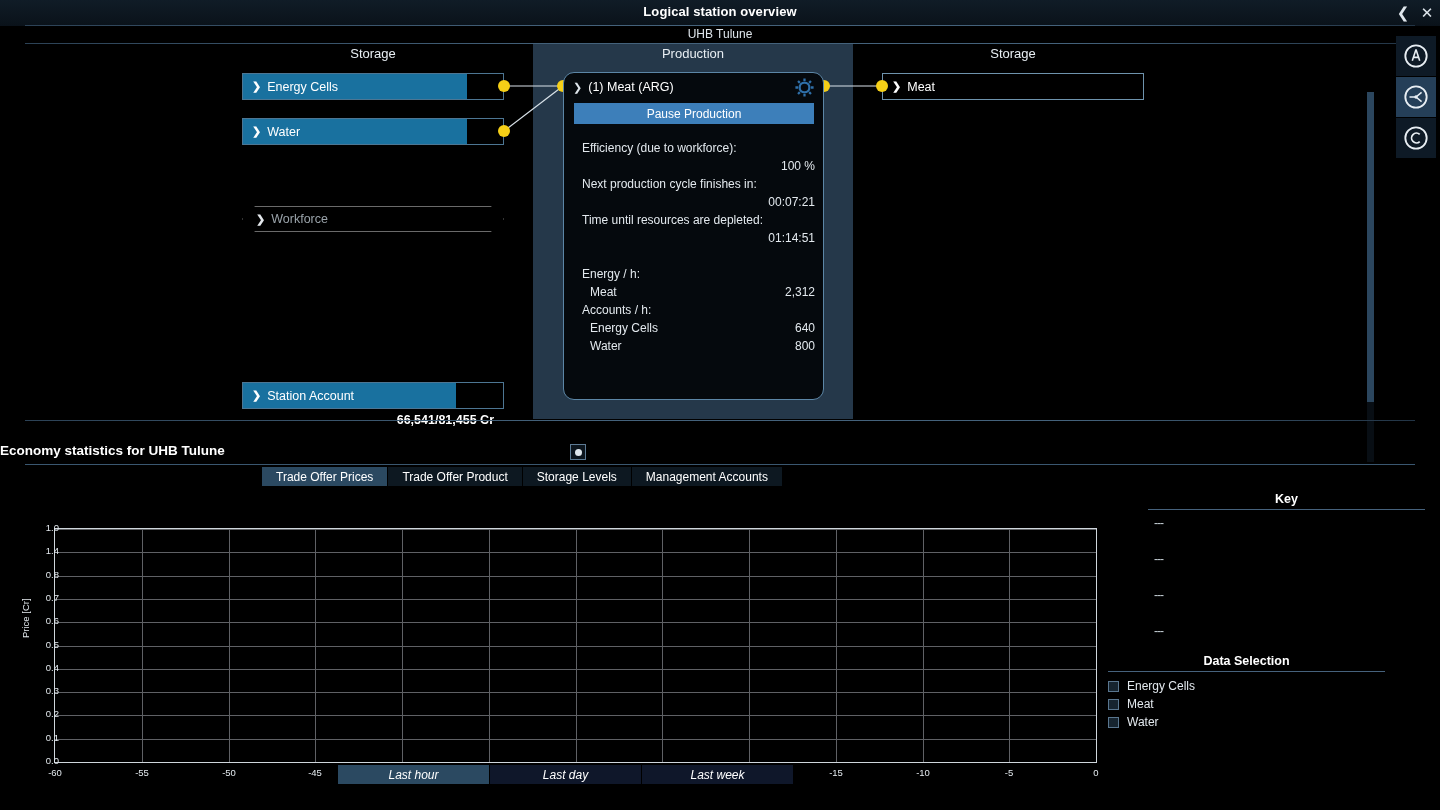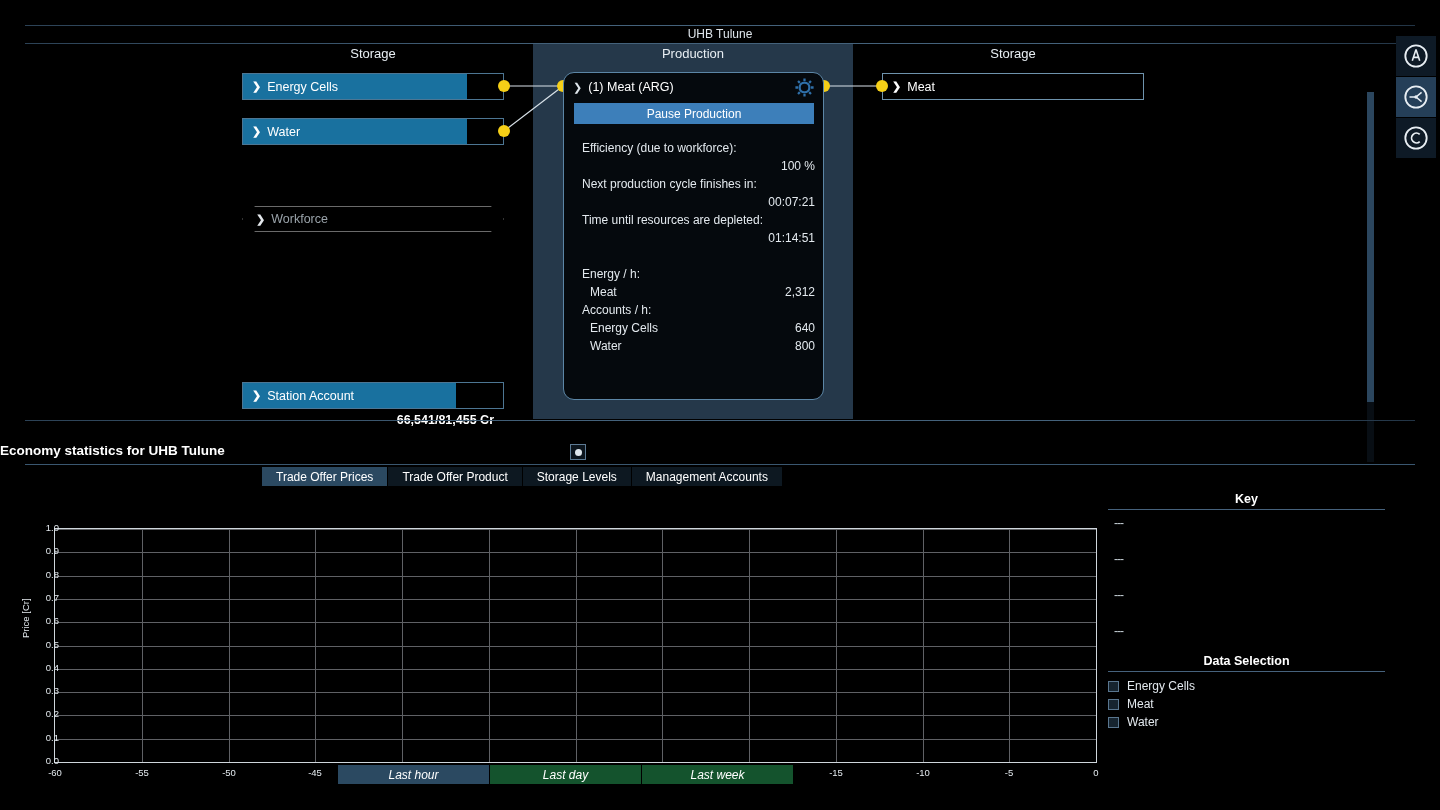--- a/index.html
+++ b/index.html
@@ -204,49 +204,56 @@
   .ylabel {
     position: absolute; left: 20px; top: 146px; font-size: 9.5px; color: #e3e9ee;
     transform: rotate(-90deg); transform-origin: left top; white-space: nowrap;
   }
   .xlabel {
     position: absolute; left: 54px; top: 288px; width: 1043px; text-align: center;
     font-size: 9.5px; color: #e3e9ee;
   }
 
   
-  .keypanel { position: absolute; left: 1108px; top: 60px; width: 277px; }
+  .keypanel { position: absolute; left: 1148px; top: 60px; width: 277px; }
   .panel-title { font-size: 12.5px; font-weight: bold; color: #ffffff; text-align: center; }
   .panel-rule { height: 1px; background: #46627c; margin-top: 3px; }
   .key-rows { position: relative; margin-top: 6px; }
   .key-row { height: 36px; display: flex; align-items: flex-start; }
   .key-dash { font-size: 12px; color: #c9d2d9; margin-left: 6px; letter-spacing: -1px; }
   .key-text { font-size: 12px; color: #dfe6ec; margin-left: 18px; }
 
   .datasel { position: absolute; left: 1108px; top: 222px; width: 277px; }
   .ds-row { display: flex; align-items: center; gap: 8px; height: 18px; cursor: pointer; }
   .ds-box {
     width: 11px; height: 11px; border: 1px solid #59768f; background: #16242f; flex: none;
   }
   .ds-lbl { font-size: 12px; color: #e3e9ee; }
 
   
   .ranges { position: absolute; left: 338px; top: 333px; display: flex; font-style: italic; }
   .range {
     width: 152px; height: 19px; display: flex; align-items: center; justify-content: center;
-    font-size: 12px; color: #ffffff; background: #14532d; border-right: 1px solid #000;
+    font-size: 12px; color: #ffffff; background: #0f172a; border-right: 1px solid #000;
     cursor: pointer;
   }
   .range.active { background: #2b4961; }
 </style>
 </head>
 <body>
 
 <div id="root">
 
+  <div class="titlebar">
+    <div class="title">Logical station overview</div>
+    <div class="win-btns">
+      <div class="win-btn">❮</div>
+      <div class="win-btn">✕</div>
+    </div>
+  </div>
   <div class="hrule r1"></div>
   <div class="subbar">
     <div class="sub">UHB Tulune</div>
   </div>
   <div class="hrule r2"></div>
 
   <div class="workarea">
     <div class="prodcol"></div>
 
     <div class="col-head col-storage-left">Storage</div>
@@ -419,21 +426,21 @@
       <div id="yticks">
           <div class="ytick" style="top: 263px;">0.0</div>
           <div class="ytick" style="top: 240px;">0.1</div>
           <div class="ytick" style="top: 216px;">0.2</div>
           <div class="ytick" style="top: 193px;">0.3</div>
           <div class="ytick" style="top: 170px;">0.4</div>
           <div class="ytick" style="top: 147px;">0.5</div>
           <div class="ytick" style="top: 123px;">0.6</div>
           <div class="ytick" style="top: 100px;">0.7</div>
           <div class="ytick" style="top: 77px;">0.8</div>
-          <div class="ytick" style="top: 53px;">0.9</div>
+          <div class="ytick" style="top: 53px;">1.4</div>
           <div class="ytick" style="top: 30px;">1.0</div>
         </div>
       <div id="xticks">
           <div class="xtick" style="left: 35px;">-60</div>
           <div class="xtick" style="left: 122px;">-55</div>
           <div class="xtick" style="left: 209px;">-50</div>
           <div class="xtick" style="left: 295px;">-45</div>
           <div class="xtick" style="left: 382px;">-40</div>
           <div class="xtick" style="left: 469px;">-35</div>
           <div class="xtick" style="left: 556px;">-30</div>

